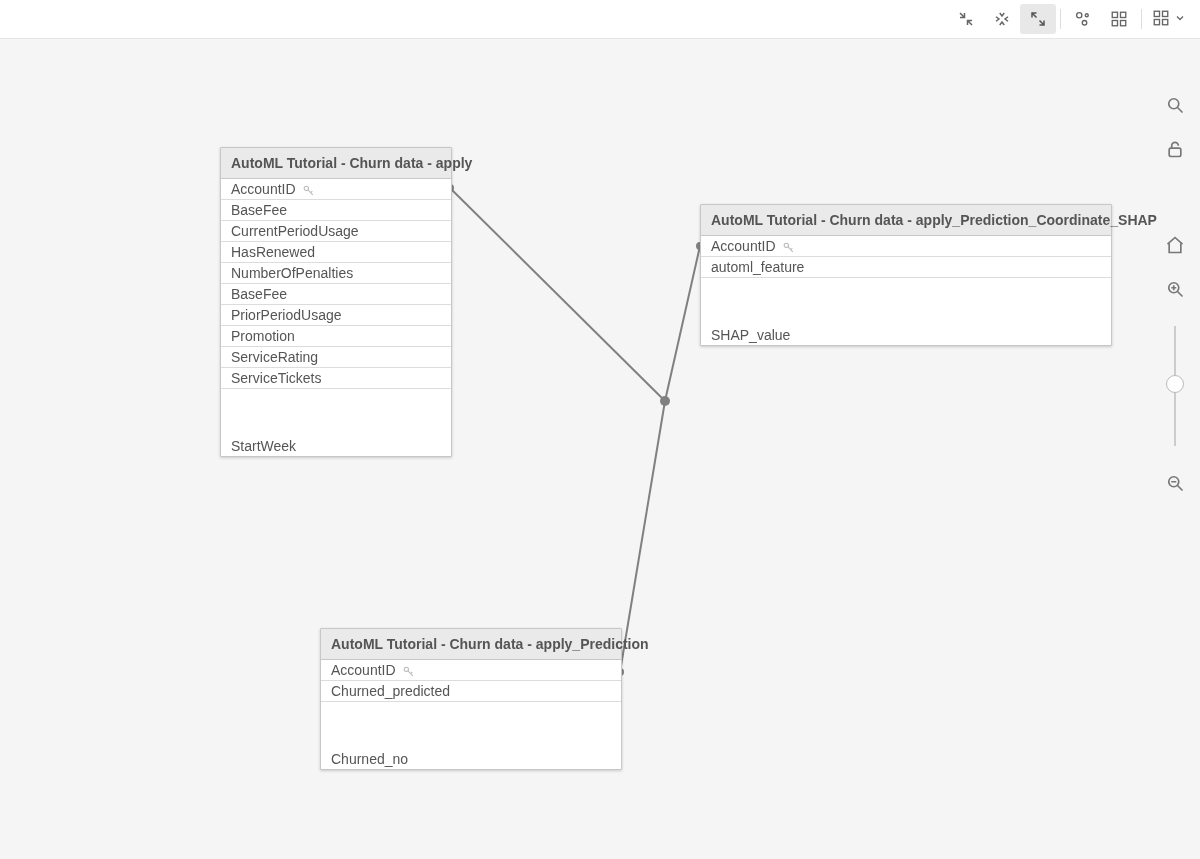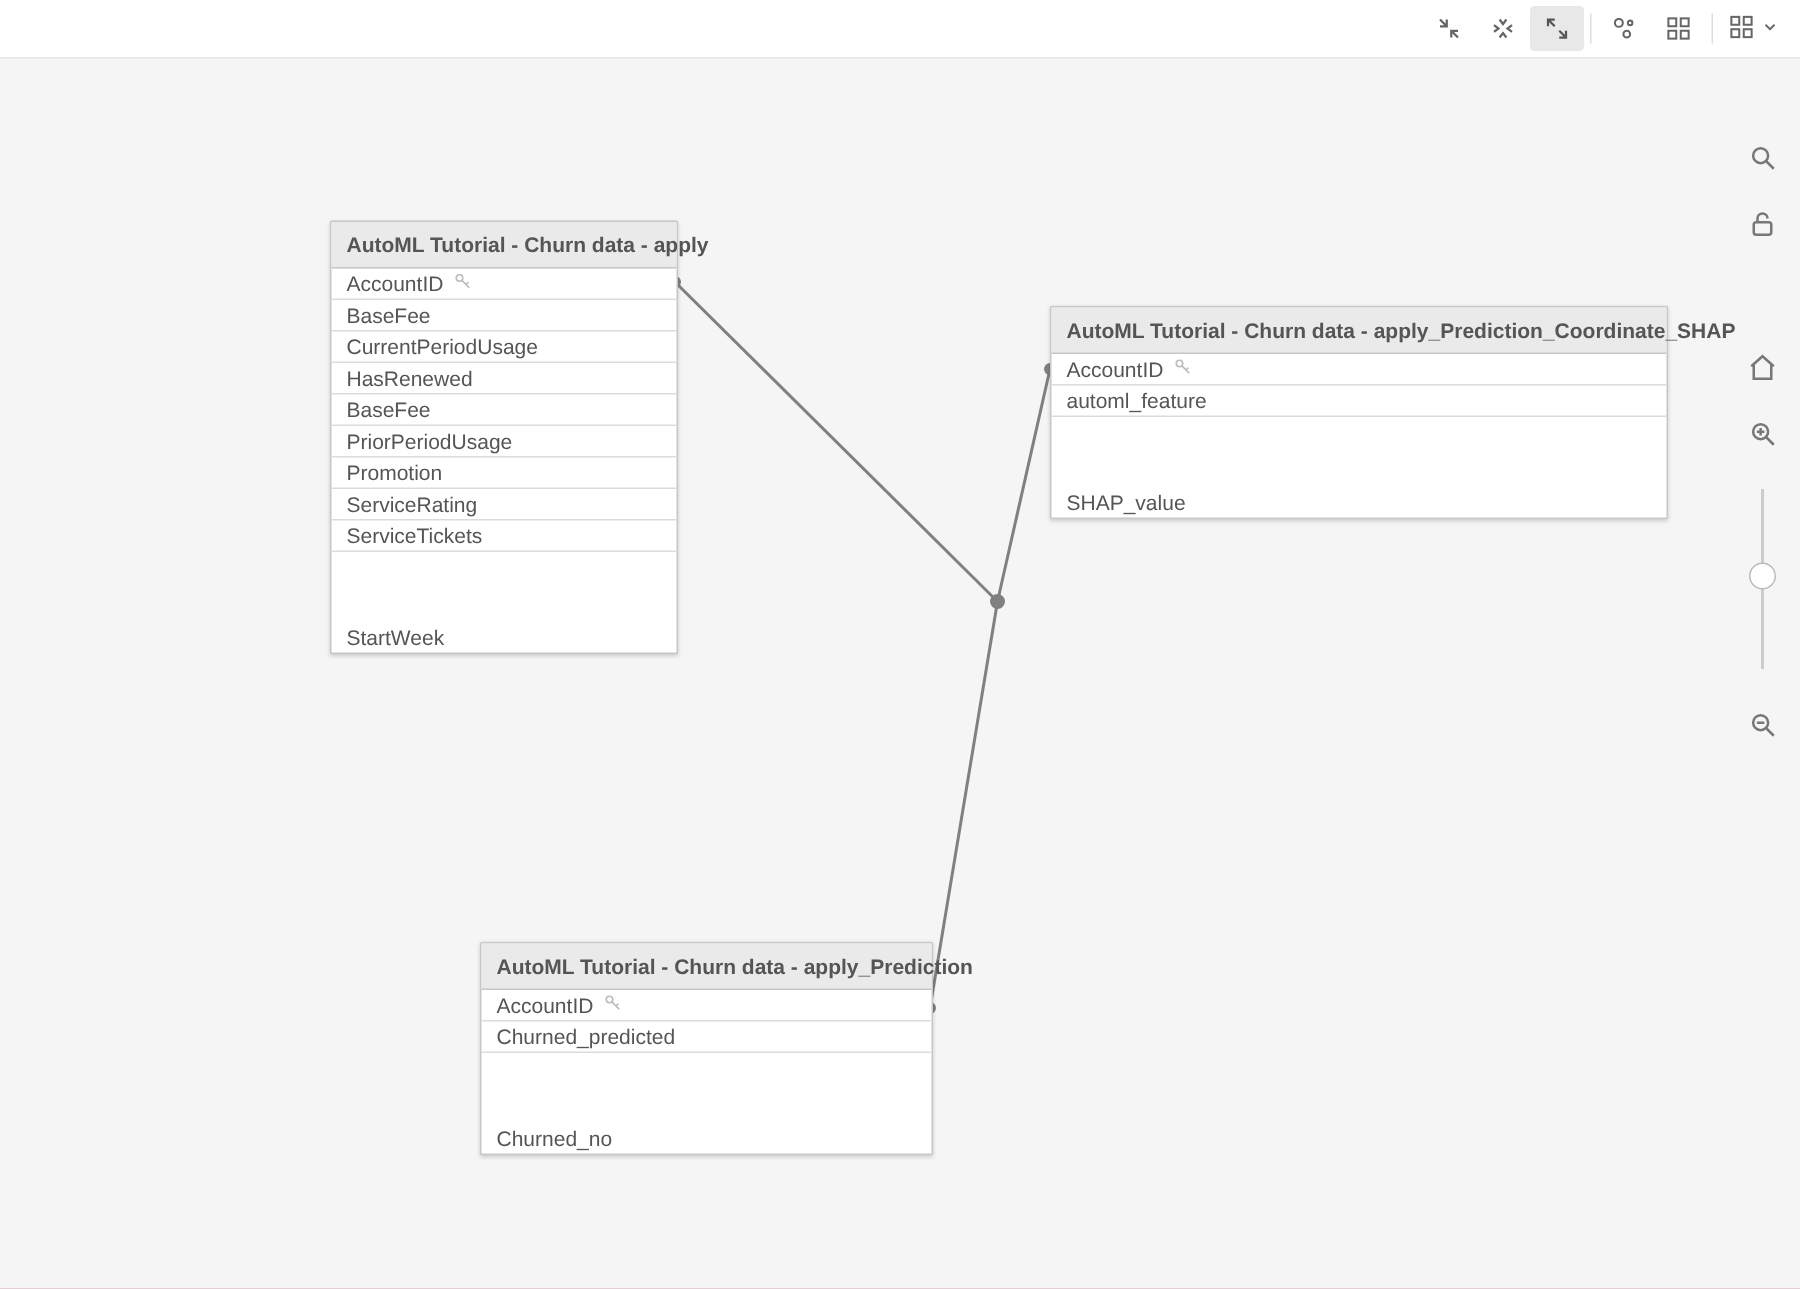--- a/index.html
+++ b/index.html
@@ -1,35 +1,35 @@
 <!DOCTYPE html>
 <html><head>
 <meta charset="utf-8">
 <style>
   html, body { margin:0; padding:0; font-family: Arial, Helvetica, sans-serif; font-size:14px; color:#555; background:#fff; }
-  .app { position:relative; width:1200px; height:859px; background:#be185d; overflow:hidden; }
+  .app { position:relative; width:1200px; height:859px; background:#14b8a6; overflow:hidden; }
 
   
   .toolbar { position:absolute; top:0; left:0; right:0; height:38px; background:#fff; }
   .toolbar-right { position:absolute; right:8px; top:4px; display:flex; align-items:center; gap:0; }
   .tb-btn { width:36px; height:30px; display:flex; align-items:center; justify-content:center; border-radius:3px; cursor:pointer; color:#555; }
   .tb-btn.active { background:#e8e8e8; }
   .tb-divider { width:1px; height:20px; background:#ddd; margin:0 4px; }
   .tb-group-last { display:flex; align-items:center; padding:0 6px; color:#666; cursor:pointer; }
   .chev-down { margin-left:4px; }
 
   
   .canvas-wrap { position:absolute; top:38px; left:0; right:0; bottom:0; background:#f5f5f5; border-top:1px solid #e5e5e5; }
   .canvas { position:absolute; inset:0; }
   svg.connectors { position:absolute; inset:0; width:100%; height:100%; pointer-events:none; }
 
   
   .entity { position:absolute; background:#fff; border:1px solid #c7c7c7; box-shadow:0 1px 3px rgba(0,0,0,0.18); border-radius:1px; }
   .entity-header { background:#eaeaea; border-bottom:1px solid #c7c7c7; padding:7px 10px; font-weight:bold; color:#555; font-size:14px; white-space:nowrap; }
-  .entity-row { border-bottom:1px solid #dcdcdc; padding:2px 10px; color:#555; font-size:14px; display:flex; align-items:flex-start; gap:6px; white-space:nowrap; }
+  .entity-row { border-bottom:1px solid #dcdcdc; padding:2px 10px; color:#555; font-size:14px; display:flex; align-items:flex-end; gap:6px; white-space:nowrap; }
   .entity-row:last-child { border-bottom:none;margin-top:47px; }
   .key-ic { color:#bbb; display:inline-flex; }
 
   
   .side-tools { position:absolute; right:14px; top:55px; display:flex; flex-direction:column; align-items:center; gap:22px; color:#777; }
   .side-btn { width:22px; height:22px; display:flex; align-items:center; justify-content:center; cursor:pointer; }
   .side-gap { height:30px; }
   .zoom-track { position:relative; width:2px; height:120px; background:#ccc; margin:4px 0 4px 0; }
   .zoom-thumb { position:absolute; left:50%; transform:translate(-50%, -50%); width:16px; height:16px; background:#fff; border:1px solid #bbb; border-radius:50%; }
 
@@ -127,20 +127,23 @@
         <div class="entity-row">
             <span>BaseFee</span>
           </div>
         <div class="entity-row">
             <span>CurrentPeriodUsage</span>
           </div>
         <div class="entity-row">
             <span>HasRenewed</span>
           </div>
         <div class="entity-row">
+            <span>NumberOfPenalties</span>
+          </div>
+        <div class="entity-row">
             <span>BaseFee</span>
           </div>
         <div class="entity-row">
             <span>PriorPeriodUsage</span>
           </div>
         <div class="entity-row">
             <span>Promotion</span>
           </div>
         <div class="entity-row">
             <span>ServiceRating</span>

